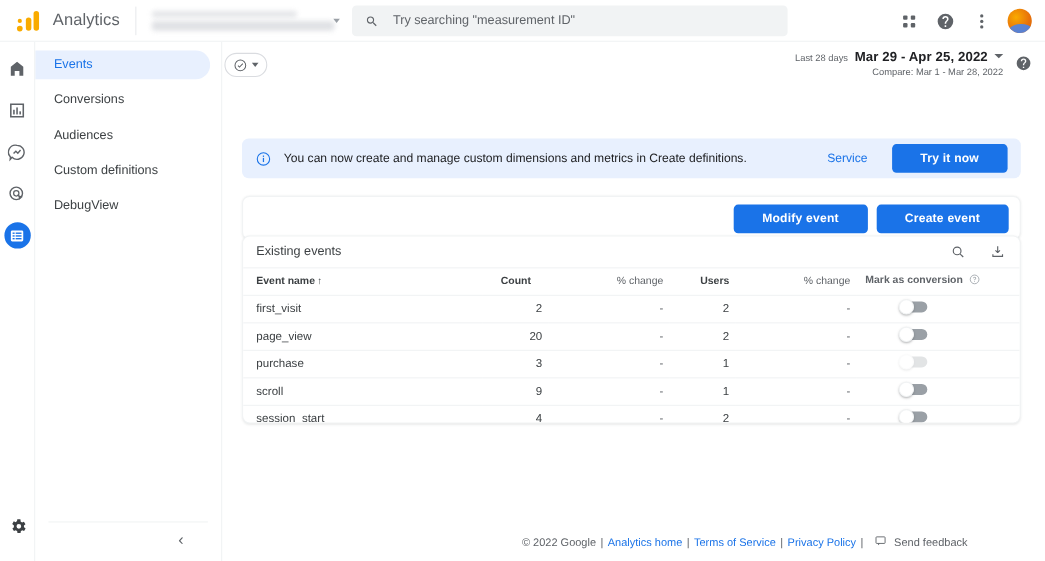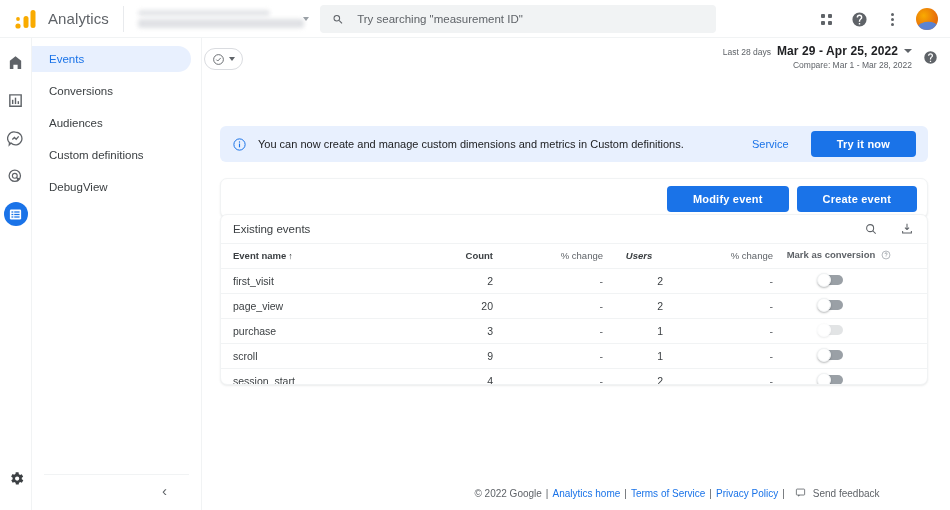--- a/index.html
+++ b/index.html
@@ -155,23 +155,23 @@
   .thead-icons { display: flex; align-items: center; gap: 20px; }
   .icon-btn { cursor: pointer; width: 16px; height: 16px; display: flex; align-items: center; justify-content: center; }
 
   table { width: 100%; border-collapse: collapse; table-layout: fixed; }
   th, td { font-weight: normal; }
   thead th {
     font-size: 9.5px; color: #3c4043; font-weight: bold; height: 24px;
     border-bottom: 1px solid #f1f3f4; padding: 0 6px; white-space: nowrap;
   }
   thead th.c-name { text-align: left; padding-left: 12px; width: 218px; }
-  thead th.c-count { text-align: right; width: 60px; }
+  thead th.c-count { text-align: center; width: 60px; }
   thead th.c-chg1 { text-align: right; width: 110px; font-weight: normal; color:#5f6368; }
-  thead th.c-users { width: 60px; font-style: italic; }
+  thead th.c-users { text-align: right; width: 60px; }
   thead th.c-chg2 { text-align: right; width: 110px; font-weight: normal; color:#5f6368; }
   thead th.c-conv { text-align: right; padding-right: 36px; font-weight: bold; color:#5f6368; }
   tbody td {
     font-size: 10.5px; color: #3c4043; height: 25px;
     border-bottom: 1px solid #f1f3f4; padding: 0 6px;
   }
   tbody td.c-name { text-align: left; padding-left: 12px; }
   tbody td.c-count, tbody td.c-users { text-align: right; }
   tbody td.c-chg1, tbody td.c-chg2 { text-align: right; color: #5f6368; }
   tbody td.c-conv { text-align: right; padding-right: 0; }
@@ -350,21 +350,21 @@
         </svg>
       </div>
     </div>
 
     <div class="banner">
       <svg width="15" height="15" viewBox="0 0 24 24">
         <circle cx="12" cy="12" r="9" fill="none" stroke="#1a73e8" stroke-width="1.6"></circle>
         <rect x="11.1" y="10.5" width="1.8" height="6" fill="#1a73e8"></rect>
         <rect x="11.1" y="7" width="1.8" height="2" fill="#1a73e8"></rect>
       </svg>
-      <span class="banner-text">You can now create and manage custom dimensions and metrics in Custom definitions.</span>
+      <span class="banner-text">You can now create and manage custom dimensions and metrics in Create definitions.</span>
       <span class="banner-dismiss">Service</span>
       <button class="btn-primary">Try it now</button>
     </div>
 
     <div class="card card-actions">
       <div class="btns">
         <button class="btn-primary">Modify event</button>
         <button class="btn-primary">Create event</button>
       </div>
     </div>

